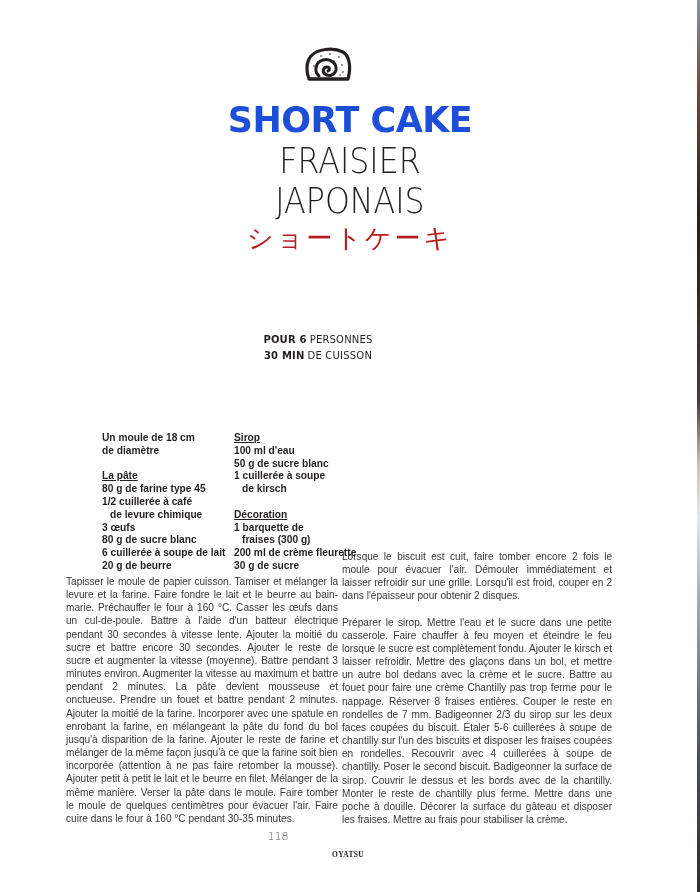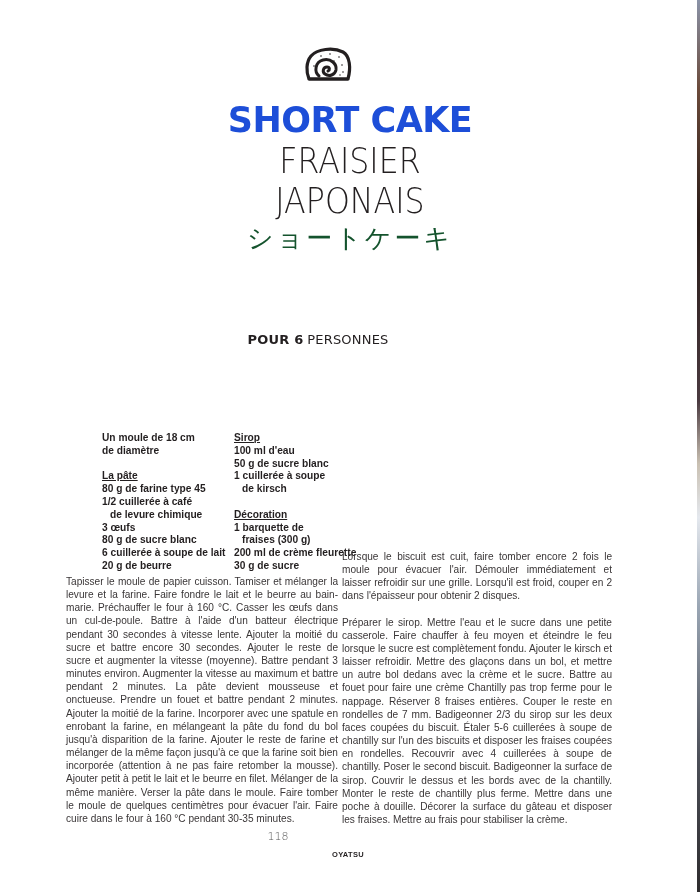--- a/index.html
+++ b/index.html
@@ -19,44 +19,44 @@
   }
   .t-light {
     font-family: "DejaVu Sans", sans-serif; font-weight: 200; font-size: 36px;
     line-height: 40px; color: #231f20; letter-spacing: 0px;
     transform: scaleX(0.88); transform-origin: center;
   }
   .t-fraisier { top: 141px; }
   .t-japonais { top: 181px; }
   .t-jp {
     top: 222px; font-family: "DejaVu Serif", serif; font-size: 26px; line-height: 32px;
-    letter-spacing: 3px; color: #14532d;
+    letter-spacing: 3px; color: #b91c1c;
   }
-  .meta { position: absolute; left: 0; width: 636px; text-align: center; font-size: 13px; line-height: 16px; letter-spacing: 0.2px; }
+  .meta { position: absolute; left: 0; width: 636px; text-align: center; font-size: 10px; line-height: 16px; letter-spacing: 0.2px; }
   .meta b { font-family: "DejaVu Sans", sans-serif; font-weight: bold; }
   .meta span.light { font-family: "DejaVu Sans", sans-serif; font-weight: normal; text-transform: uppercase; }
   .meta-row { display: block; }
 
   .ingredients { position: absolute; top: 432px; font-family: "Liberation Sans", sans-serif; font-weight: bold; font-size: 10.2px; line-height: 12.8px; color: #231f20; margin-left: 36px; }
   .ing-left { left: 66px; width: 130px; }
   .ing-right { left: 198px; width: 150px; }
   .ing-line { display: block; white-space: nowrap; }
   .ing-line.indent { padding-left: 8px; }
   .ing-head { display: block; text-decoration: underline; text-underline-offset: 1px; }
   .gap { display: block; height: 12.8px; }
 
   .body-text {
     position: absolute; font-family: "Liberation Sans", sans-serif; font-size: 10.1px; line-height: 13.15px;
     color: #3a3637; text-align: justify;
   }
   .col-left { left: 66px; top: 575px; width: 272px; }
   .col-right { left: 342px; top: 550px; width: 270px; }
   .body-text p { margin: 0 0 13px 0; }
   .footer-page { position: absolute; left: 0; width: 556px; top: 830px; text-align: center; font-family: "DejaVu Sans", sans-serif; font-weight: 200; font-size: 11px; color: #555; }
-  .footer-book { position: absolute; left: 0; width: 696px; top: 850px; text-align: center; font-family: Liberation Sans, sans-serif; font-weight: bold; font-size: 7.5px; letter-spacing: 0.3px; color: #231f20; }
+  .footer-book { position: absolute; left: 0; width: 696px; top: 850px; text-align: center; font-family: Liberation Serif, serif; font-weight: bold; font-size: 7.5px; letter-spacing: 0.3px; color: #231f20; }
 </style>
 </head>
 <body>
 
 <div class="edge-strip"></div>
 
 <svg class="logo" viewBox="0 0 50 36" xmlns="http://www.w3.org/2000/svg">
   <path d="M6 33 C3 26 3 16 8 10 C14 3 30 1 40 6 C47 10 48 22 45 33 Z" fill="none" stroke="#231f20" stroke-width="3.2" stroke-linejoin="round"></path>
   <path d="M16 30 C11 26 12 16 20 14 C28 12 34 18 33 24 C32 29 26 31 22 28 C19 26 20 21 24 21 C27 21 27 24 25 25" fill="none" stroke="#231f20" stroke-width="3" stroke-linecap="round"></path>
   <line x1="6" y1="33" x2="45" y2="33" stroke="#231f20" stroke-width="3"></line>
@@ -72,20 +72,24 @@
 
 <div class="title-block t-short">SHORT CAKE</div>
 <div class="title-block t-light t-fraisier">FRAISIER</div>
 <div class="title-block t-light t-japonais">JAPONAIS</div>
 <div class="title-block t-jp">ショートケーキ</div>
 
 <div class="meta" style="top:332px;">
   <span class="meta-row">
     <b>POUR 6</b>
     <span class="light">PERSONNES</span>
+  </span>
+  <span class="meta-row">
+    <b>30 MIN</b>
+    <span class="light">DE CUISSON</span>
   </span>
 </div>
 
 <div class="ingredients ing-left">
   <span class="ing-line">Un moule de 18 cm</span>
   <span class="ing-line">de diamètre</span>
   <span class="gap"></span>
   <span class="ing-head">La pâte</span>
   <span class="ing-line">80 g de farine type 45</span>
   <span class="ing-line">1/2 cuillerée à café</span>

